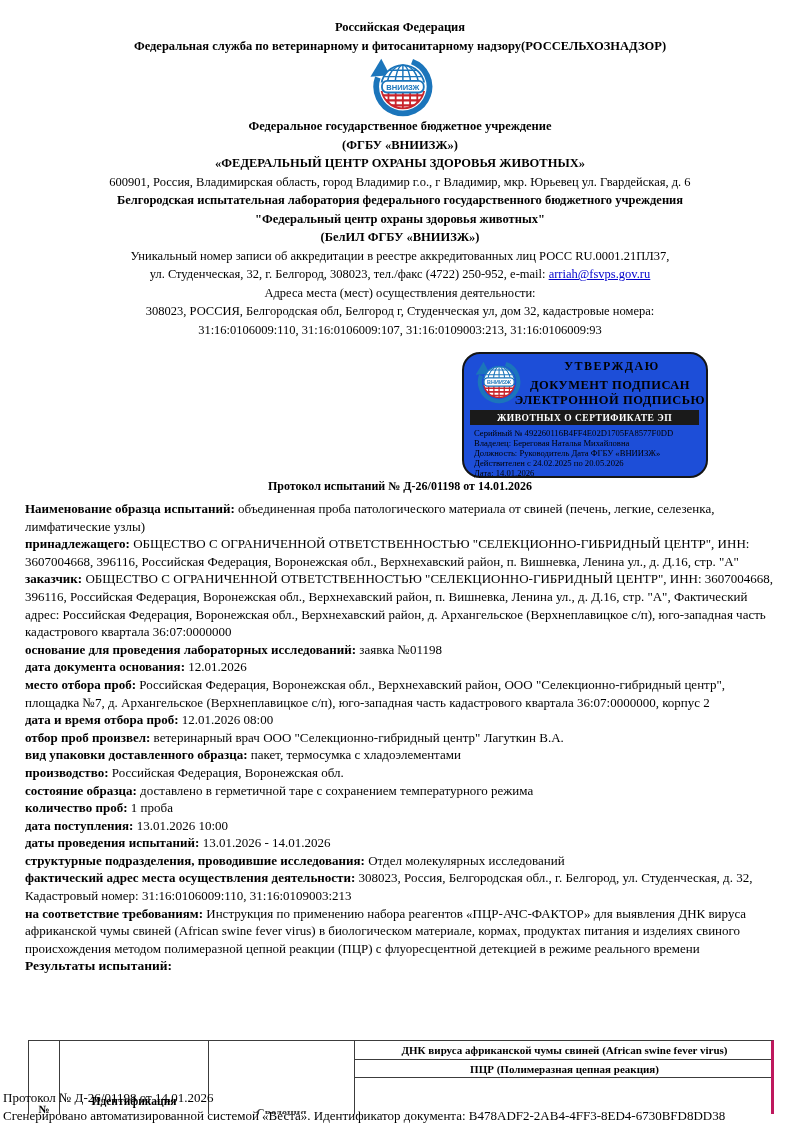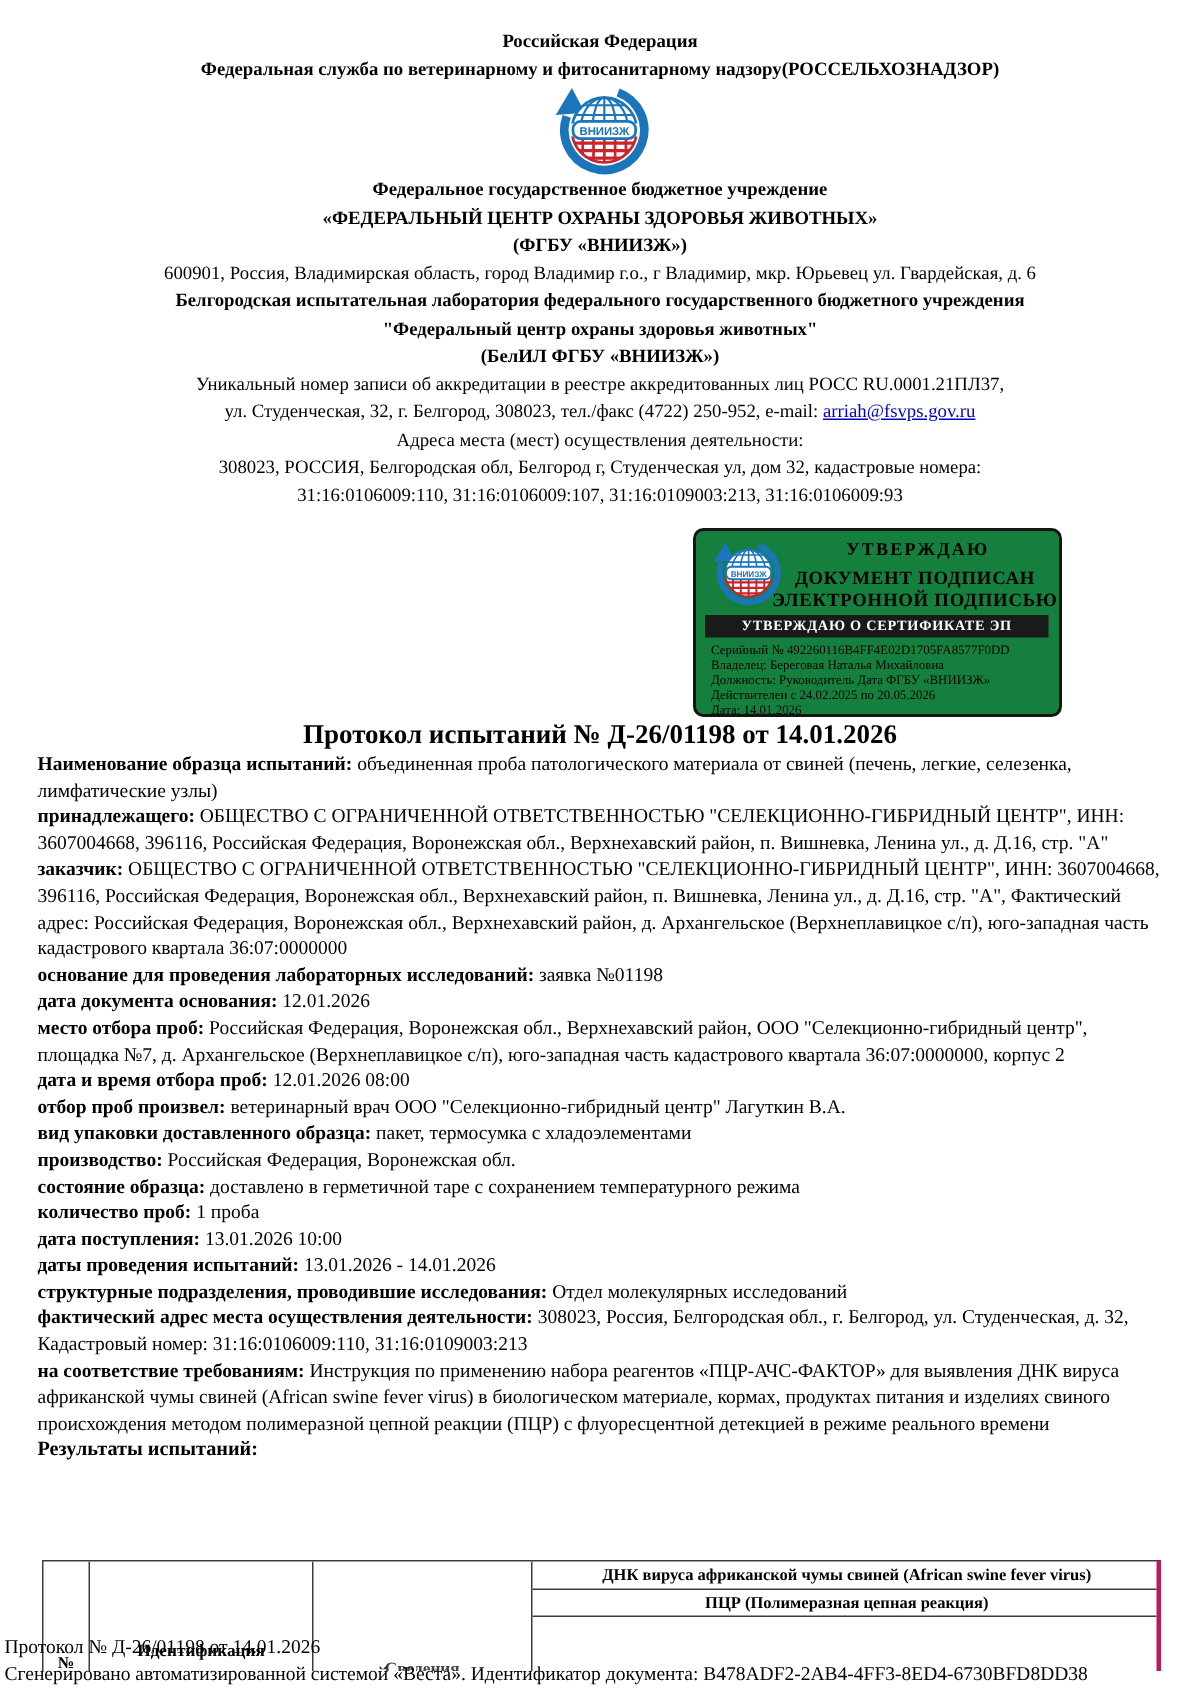--- a/index.html
+++ b/index.html
@@ -11,37 +11,37 @@
   }
   
   .header{position:absolute; top:18px; left:0; width:100%; text-align:center;}
   .h{font-size:12.5px; line-height:18.5px;}
   .b{font-weight:bold;}
   .logo-wrap{height:62px; line-height:0;}
   .lnk{color:#0000cc; text-decoration:underline; cursor:pointer;}
   
   .stamp{
     position:absolute; left:462px; top:352px; width:246px; height:126px;
-    background:#15803d; border:2.5px solid #151515; border-radius:7px; box-sizing:border-box;
+    background:#1d4ed8; border:2.5px solid #151515; border-radius:18px; box-sizing:border-box;
   }
   .stamp-logo{position:absolute; left:7px; top:5px;}
   .stamp-approve{position:absolute; left:58px; top:5px; width:180px; text-align:center;
     font-weight:bold; font-size:12px; letter-spacing:1.5px;}
   .stamp-signed1{position:absolute; left:50px; top:24px; width:192px; text-align:center;
     font-weight:bold; font-size:12.5px; letter-spacing:.5px;}
   .stamp-signed2{position:absolute; left:50px; top:39px; width:192px; text-align:center;
     font-weight:bold; font-size:12.5px; letter-spacing:.5px;}
   .stamp-bar{position:absolute; left:6px; top:56px; width:229px; height:15px; background:#1a1a1a;
     color:#fff; font-weight:bold; font-size:9.5px; letter-spacing:.5px;
     display:flex; align-items:center; justify-content:center;}
   .stamp-lines{position:absolute; left:10px; top:74px; width:226px; text-align:left;}
   .stamp-lines div{font-size:8.6px; line-height:10px; white-space:nowrap;}
   
   .title{position:absolute; top:479px; left:0; width:100%; text-align:center;
-    font-weight:bold; font-size:18px;}
+    font-weight:bold; font-size:12px;}
   
   .docbody{position:absolute; left:25px; top:500px; width:750px;}
   .bp{margin:0; font-size:13px; line-height:17.6px; text-align:left;}
   .results-heading{font-weight:bold; font-size:13.5px; line-height:17.6px; margin:0;}
   
   .rtable{position:absolute; left:28px; top:1040px; width:746px; height:74px;
     border-top:1px solid #3c3c3c; border-left:1px solid #3c3c3c; border-right:3px solid #be185d;
     box-sizing:border-box; overflow:hidden;}
   .vline{position:absolute; top:0; width:1px; height:74px; background:#3c3c3c;}
   .v1{left:30px;} .v2{left:179px;} .v3{left:325px;}
@@ -110,42 +110,42 @@
 
 <div class="page">
 
   <div class="header">
     <div class="h b">Российская Федерация</div>
     <div class="h b">Федеральная служба по ветеринарному и фитосанитарному надзору(РОССЕЛЬХОЗНАДЗОР)</div>
     <div class="logo-wrap"><svg width="72" height="62" viewBox="0 0 100 86">
           <use href="#vnlogo"></use>
         </svg></div>
     <div class="h b">Федеральное государственное бюджетное учреждение</div>
+    <div class="h b">(ФГБУ «ВНИИЗЖ»)</div>
     <div class="h b">«ФЕДЕРАЛЬНЫЙ ЦЕНТР ОХРАНЫ ЗДОРОВЬЯ ЖИВОТНЫХ»</div>
-    <div class="h b">(ФГБУ «ВНИИЗЖ»)</div>
     <div class="h">600901, Россия, Владимирская область, город Владимир г.о., г Владимир, мкр. Юрьевец ул. Гвардейская, д. 6</div>
     <div class="h b">Белгородская испытательная лаборатория федерального государственного бюджетного учреждения</div>
     <div class="h b">"Федеральный центр охраны здоровья животных"</div>
     <div class="h b">(БелИЛ ФГБУ «ВНИИЗЖ»)</div>
     <div class="h">Уникальный номер записи об аккредитации в реестре аккредитованных лиц РОСС RU.0001.21ПЛ37,</div>
     <div class="h"><span>ул. Студенческая, 32, г. Белгород, 308023, тел./факс (4722) 250-952, e-mail: </span><a class="lnk">arriah@fsvps.gov.ru</a></div>
     <div class="h">Адреса места (мест) осуществления деятельности:</div>
     <div class="h">308023, РОССИЯ, Белгородская обл, Белгород г, Студенческая ул, дом 32, кадастровые номера:</div>
     <div class="h">31:16:0106009:110, 31:16:0106009:107, 31:16:0109003:213, 31:16:0106009:93</div>
   </div>
 
   <div class="stamp">
     <svg class="stamp-logo" width="52" height="45" viewBox="0 0 100 86">
         <use href="#vnlogo"></use>
       </svg>
     <div class="stamp-approve">УТВЕРЖДАЮ</div>
     <div class="stamp-signed1">ДОКУМЕНТ ПОДПИСАН</div>
     <div class="stamp-signed2">ЭЛЕКТРОННОЙ ПОДПИСЬЮ</div>
     <div class="stamp-bar">
-        <span>УТВЕРЖДАЮ О СЕРТИФИКАТЕ ЭП</span>
+        <span>ЖИВОТНЫХ О СЕРТИФИКАТЕ ЭП</span>
       </div>
     <div class="stamp-lines">
       <div>Серийный № 492260116B4FF4E02D1705FA8577F0DD</div>
       <div>Владелец: Береговая Наталья Михайловна</div>
       <div>Должность: Руководитель Дата ФГБУ «ВНИИЗЖ»</div>
       <div>Действителен с 24.02.2025 по 20.05.2026</div>
       <div>Дата: 14.01.2026</div>
     </div>
   </div>
 

